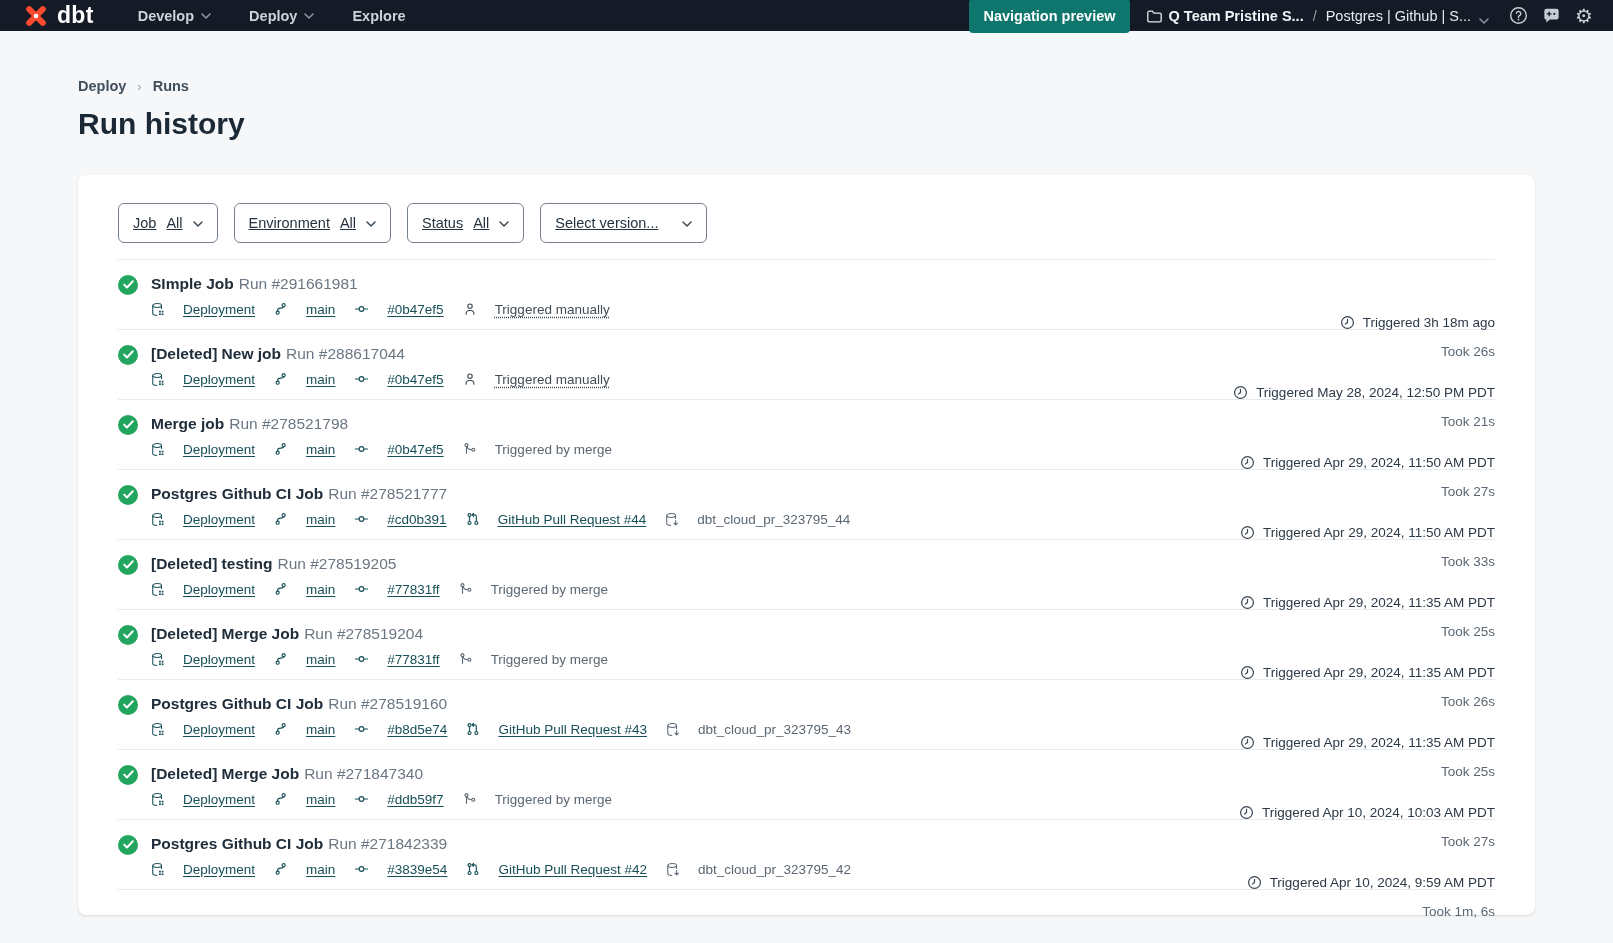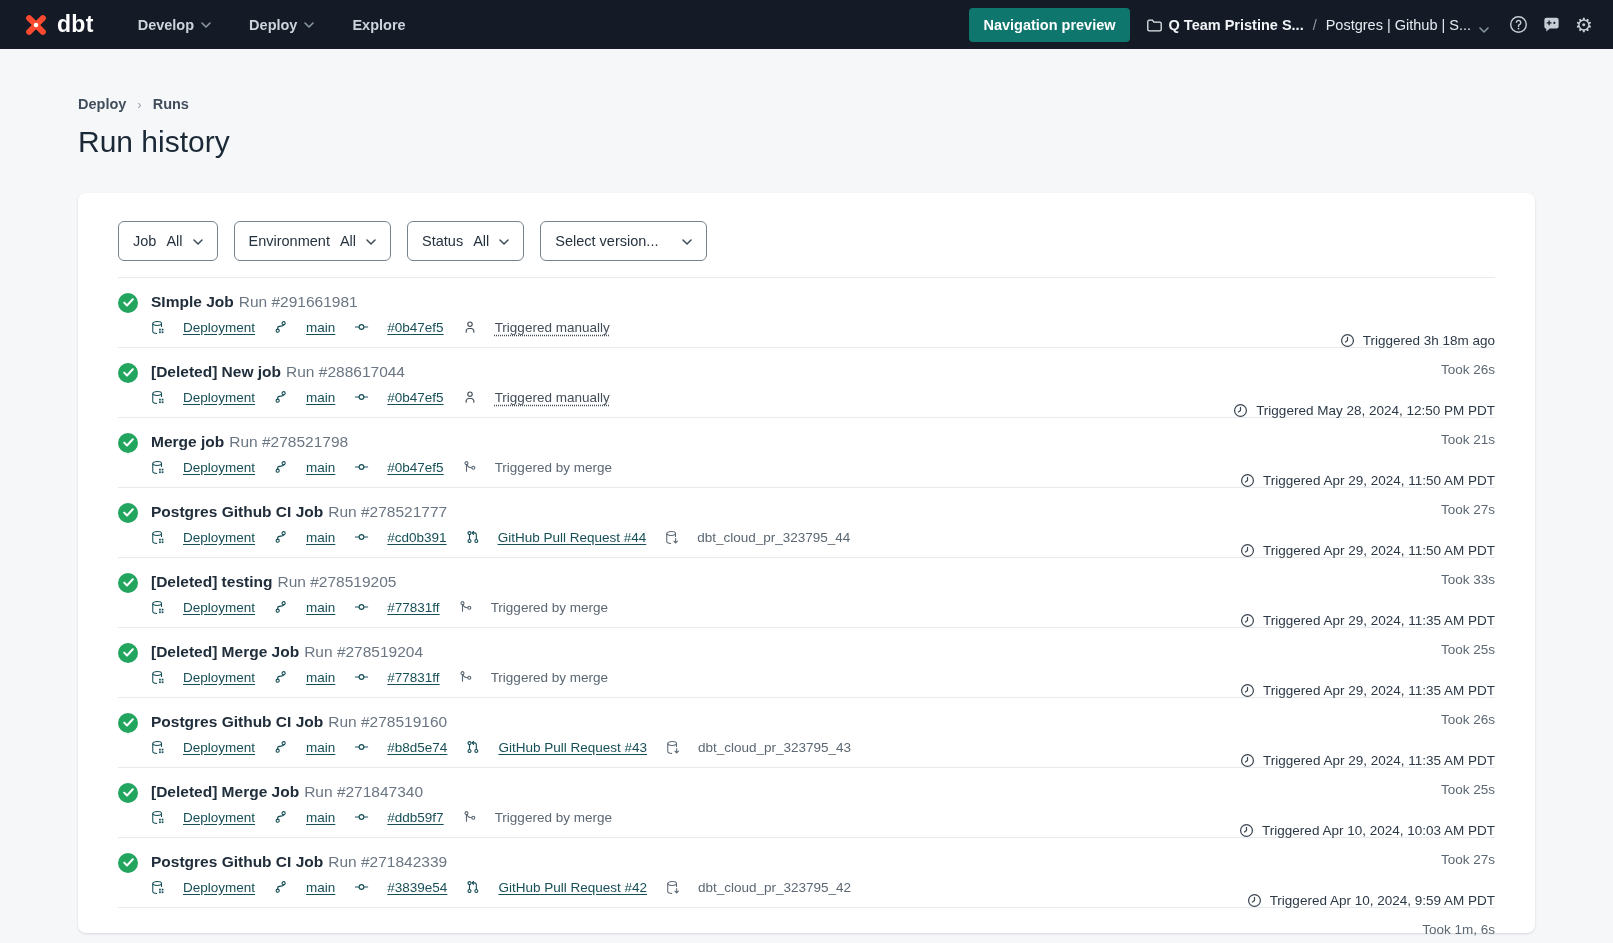--- a/index.html
+++ b/index.html
@@ -6,21 +6,21 @@
   html,body { margin:0; padding:0; }
   body {
     width:1613px; height:943px; overflow:hidden;
     background:#f6f7f9;
     font-family:"Liberation Sans", sans-serif;
     -webkit-font-smoothing:antialiased;
   }
 
   
   .topbar {
-    height:49px; background:#141b26;
+    height:31px; background:#141b26;
     display:flex; align-items:center;
     padding:0 20px 0 22px;
   }
   .brand { display:flex; align-items:center; gap:7px; cursor:pointer; }
   .brand-text { color:#ffffff; font-weight:700; font-size:23px; letter-spacing:.3px; line-height:1; }
   .topnav { display:flex; margin-left:44px; gap:38px; }
   .topnav-item { display:flex; align-items:center; gap:7px; color:#ccd3da; font-size:14.5px; font-weight:700; cursor:pointer; }
   .topnav-item .chev { color:#8b97a3; display:flex; margin-top:1px; }
 
   .topbar-right { margin-left:auto; display:flex; align-items:center; gap:16px; }
@@ -38,35 +38,35 @@
   .icon-btn { color:#c6cdd5; display:flex; align-items:center; cursor:pointer; background:none; border:none; padding:0; }
   .gear-glyph { font-size:20px; line-height:1; color:#c6cdd5; font-family:"DejaVu Sans", sans-serif; }
 
   
   .breadcrumb {
     margin:47px 0 0 78px; display:flex; align-items:center; gap:11px;
     font-size:14.5px; font-weight:700; color:#414e5b;
   }
   .breadcrumb .sep { color:#9aa4ae; font-weight:400; font-size:13px; }
   .breadcrumb .crumb { cursor:pointer; }
-  .page-title { margin:13px 0 0 78px; font-size:30px; font-weight:400; color:#1b2836; line-height:1.15; }
+  .page-title { margin:13px 0 0 78px; font-size:30px; font-weight:700; color:#1b2836; line-height:1.15; }
 
   
   .card {
     margin:33px 78px 0 78px; height:740px;
     background:#ffffff; border-radius:8px;
     box-shadow:0 1px 2px rgba(16,24,40,.06), 0 1px 3px rgba(16,24,40,.08);
     padding:28px 40px 0 40px;
   }
 
   .filters { display:flex; gap:16px; padding-bottom:16px; border-bottom:1px solid #e8ebee; }
   .filter-btn {
     display:flex; align-items:center; gap:10px; height:40px; padding:0 14px;
     background:#fff; border:1px solid #76838f; border-radius:6px;
-    font-family:inherit; font-size:14.5px; color:#25323f; cursor:pointer;
+    font-family:inherit; font-size:14.5px; color:#25323f; cursor:pointer;text-decoration:underline;
   }
   .filter-btn span:empty { display:none; }
   .filter-btn .chev { color:#3c4a57; display:flex; margin-top:2px; }
 
   
   .run-row {
     display:flex; align-items:flex-start;
     height:70px; padding-top:14px; border-bottom:1px solid #e8ebee;
     cursor:pointer;
   }

